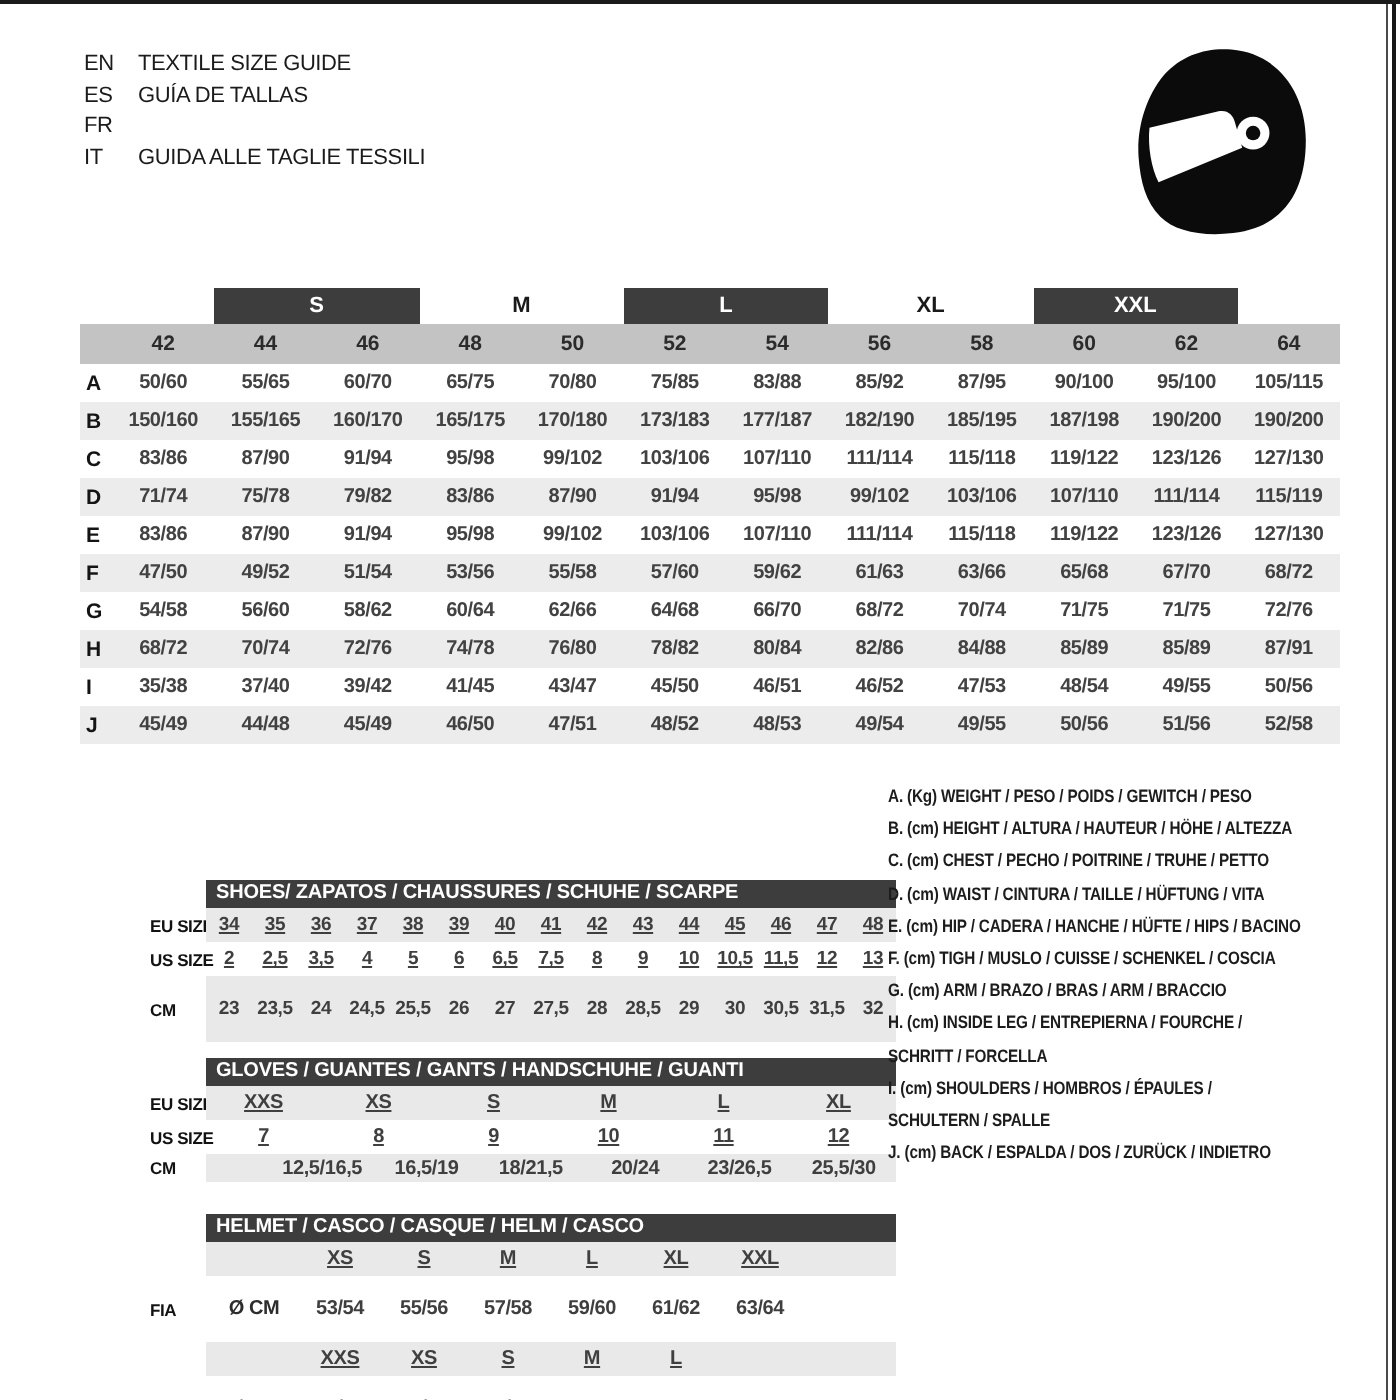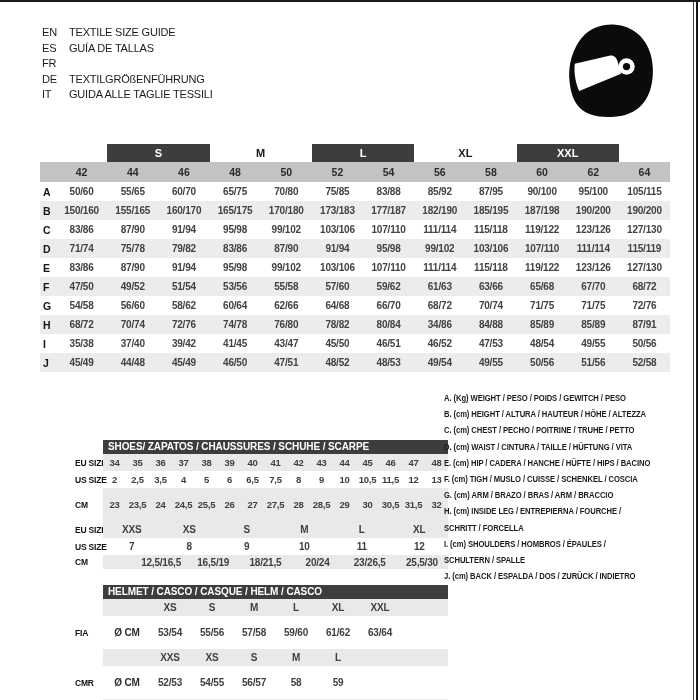--- a/index.html
+++ b/index.html
@@ -41,21 +41,21 @@
   .bar{margin-left:28px;height:14px;background:var(--dark,#3d3d3d);color:#fff;font-size:10px;font-weight:bold;line-height:14px;padding-left:5px;box-sizing:border-box;letter-spacing:-0.1px;white-space:nowrap;}
   .mt8{margin-top:8px;}
   .mt16{margin-top:16px;}
   .trow{display:flex;align-items:stretch;}
   .tlabel{width:28px;font-size:8.5px;font-weight:bold;color:#121212;display:flex;align-items:center;letter-spacing:-0.2px;white-space:nowrap;}
   .tcontent{flex:1;display:grid;align-items:center;font-weight:bold;color:#3f3f3f;}
   .gray{background:var(--rowgray,#e9e9e9);}
   .shoes-grid{grid-template-columns:repeat(15,1fr);font-size:9.5px;}
   .gloves-grid{grid-template-columns:repeat(6,1fr);font-size:10px;}
   .helmet-grid{grid-template-columns:46px repeat(6,42px) 1fr;font-size:10px;}
-  .h17{height:17px;}.h18{height:33px;}.h21{height:14px;padding-left:32px;}
+  .h17{height:17px;text-decoration:underline;}.h18{height:33px;}.h21{height:14px;padding-left:32px;}
   .cell{text-align:center;white-space:nowrap;letter-spacing:-0.2px;}
   .unit-cell{text-align:center;padding-left:2px;color:#2d2d2d;}
 
   
   #legend{left:444px;top:390px;width:238px;}
   .legend-item{
     font-size:9px;font-weight:bold;color:#1c1c1c;line-height:16.2px;
     white-space:pre;letter-spacing:-0.1px;
     transform:scaleX(0.85);transform-origin:left top;width:118%;
   }
@@ -71,24 +71,20 @@
     <div class="lang-row">
       <div class="lang-code">EN</div>
       <div>TEXTILE SIZE GUIDE</div>
     </div>
     <div class="lang-row">
       <div class="lang-code">ES</div>
       <div>GUÍA DE TALLAS</div>
     </div>
     <div class="lang-row">
       <div class="lang-code">FR</div>
-    </div>
-    <div class="lang-row">
-      <div class="lang-code">DE</div>
-      <div>TEXTILGRÖßENFÜHRUNG</div>
     </div>
     <div class="lang-row">
       <div class="lang-code">IT</div>
       <div>GUIDA ALLE TAGLIE TESSILI</div>
     </div>
   </div>
 
 <div class="abs" id="helmet-icon">
   <svg viewBox="0 0 100 110" xmlns="http://www.w3.org/2000/svg" aria-hidden="true">
     <path d="M54,3 C79,5 95,26 95,53 C95,82 82,101 55,104 C38,106 23,103 15,95
@@ -229,21 +225,21 @@
     </div>
     <div class="mt-grid mt-row stripe">
       <div class="mt-letter">H</div>
       <div class="mt-cell">68/72</div>
       <div class="mt-cell">70/74</div>
       <div class="mt-cell">72/76</div>
       <div class="mt-cell">74/78</div>
       <div class="mt-cell">76/80</div>
       <div class="mt-cell">78/82</div>
       <div class="mt-cell">80/84</div>
-      <div class="mt-cell">34/86</div>
+      <div class="mt-cell">82/86</div>
       <div class="mt-cell">84/88</div>
       <div class="mt-cell">85/89</div>
       <div class="mt-cell">85/89</div>
       <div class="mt-cell">87/91</div>
     </div>
     <div class="mt-grid mt-row">
       <div class="mt-letter">I</div>
       <div class="mt-cell">35/38</div>
       <div class="mt-cell">37/40</div>
       <div class="mt-cell">39/42</div>
@@ -329,20 +325,21 @@
         <div class="cell">27,5</div>
         <div class="cell">28</div>
         <div class="cell">28,5</div>
         <div class="cell">29</div>
         <div class="cell">30</div>
         <div class="cell">30,5</div>
         <div class="cell">31,5</div>
         <div class="cell">32</div>
       </div>
     </div>
+    <div class="bar mt8">GLOVES / GUANTES / GANTS / HANDSCHUHE / GUANTI</div>
     <div class="trow">
       <div class="tlabel">EU SIZE</div>
       <div class="tcontent gloves-grid h17 gray">
         <div class="cell">XXS</div>
         <div class="cell">XS</div>
         <div class="cell">S</div>
         <div class="cell">M</div>
         <div class="cell">L</div>
         <div class="cell">XL</div>
       </div>

